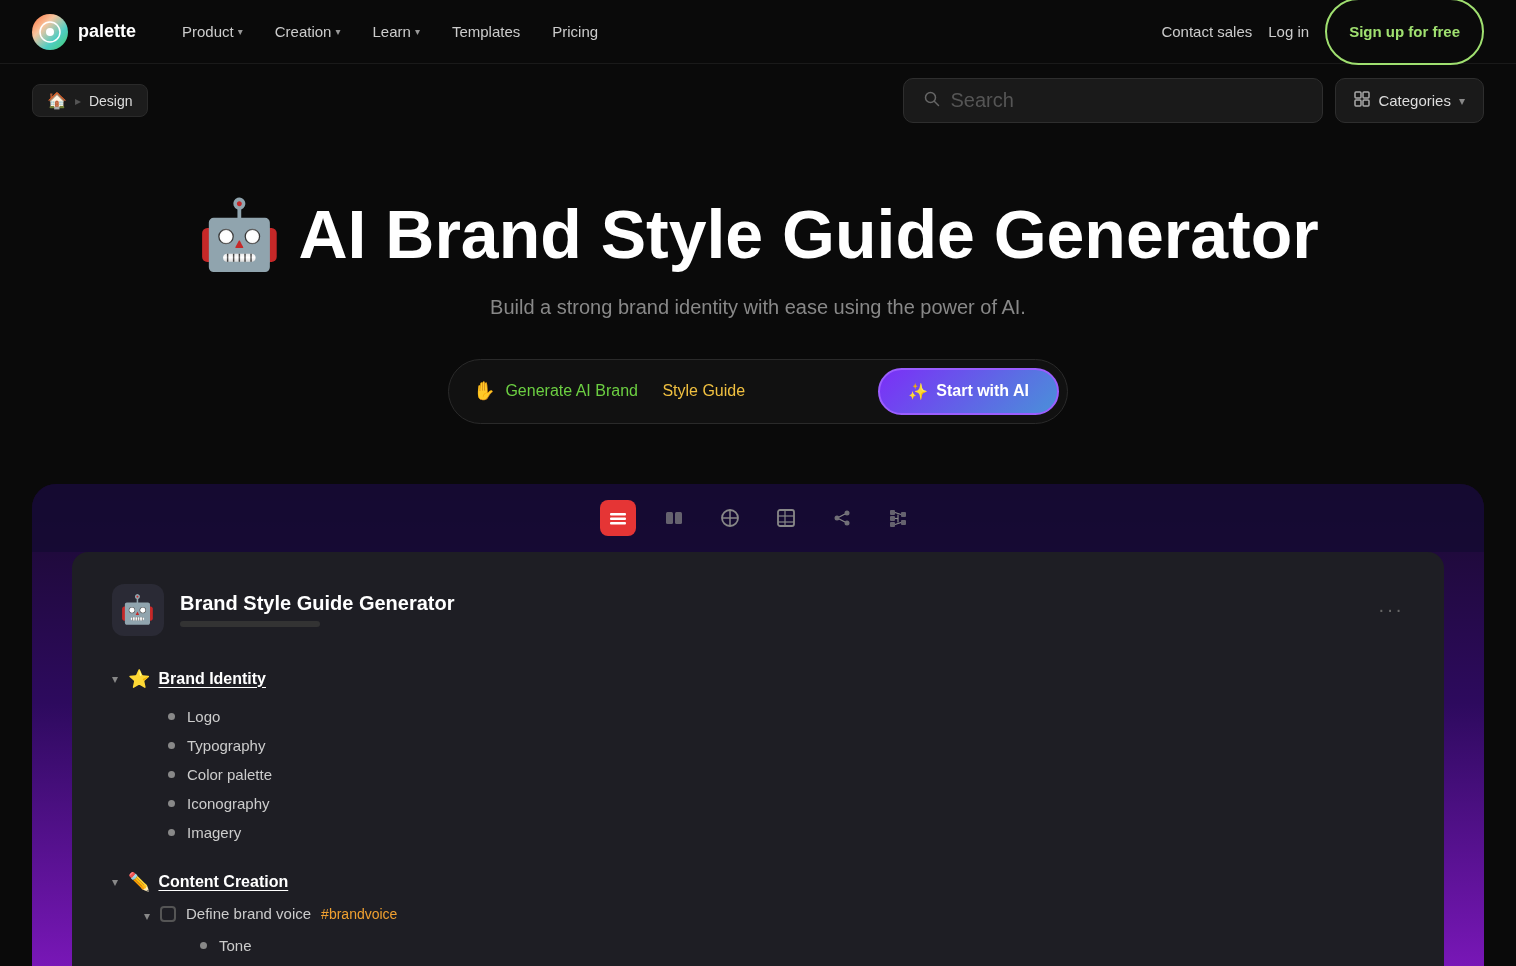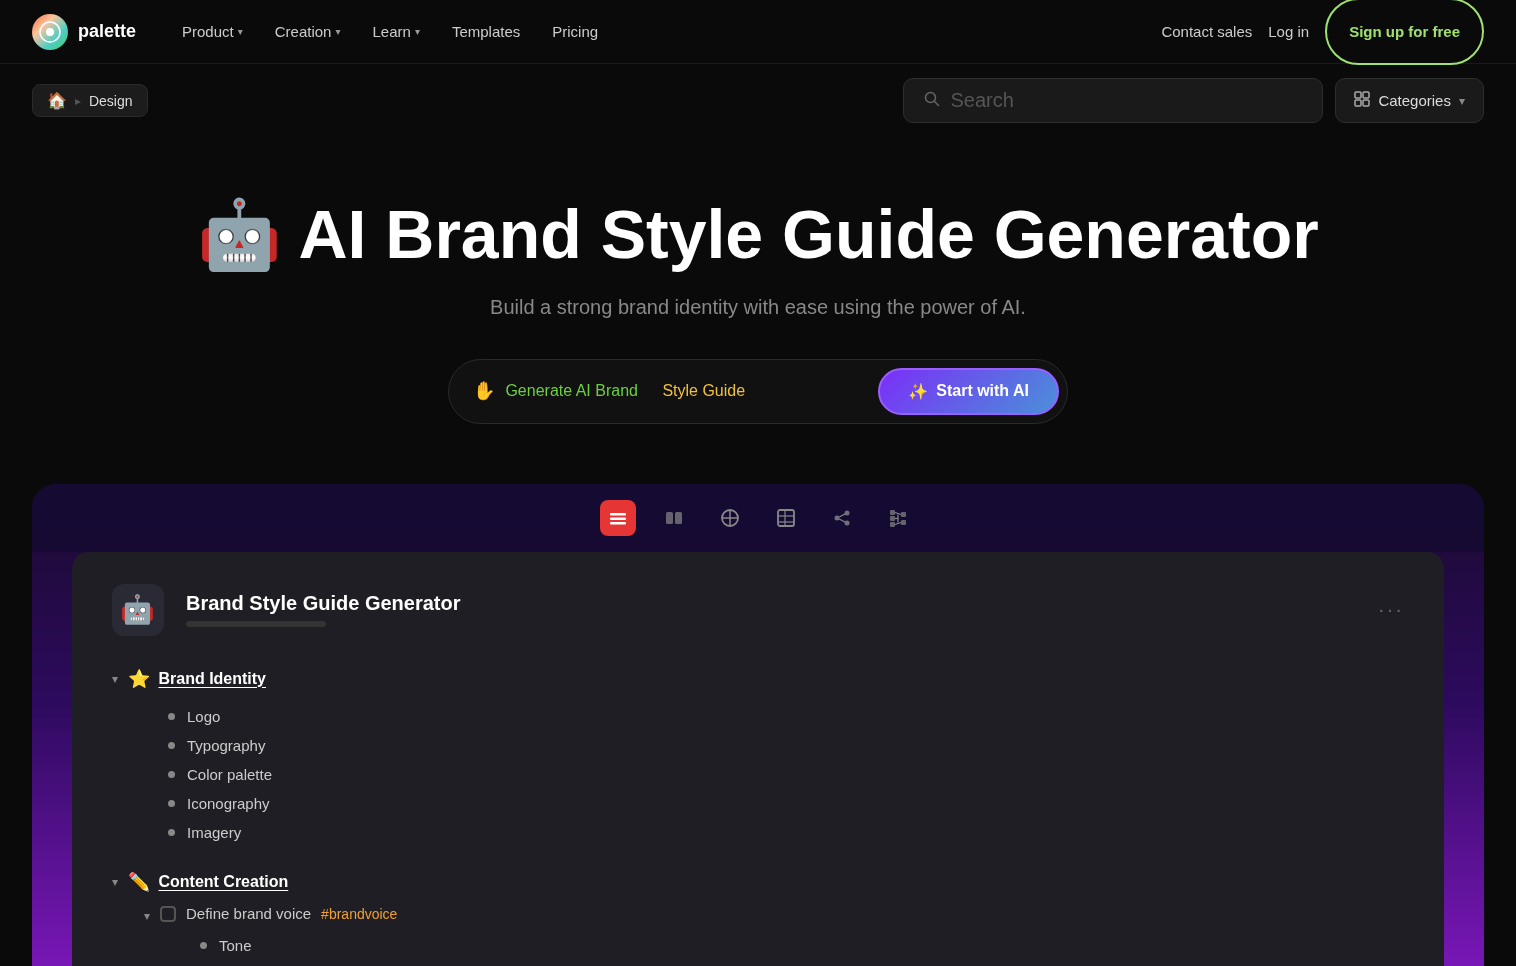--- a/index.html
+++ b/index.html
@@ -248,21 +248,21 @@
     .doc-icon-wrap {
       width: 52px;
       height: 52px;
       background: #2a2a35;
       border-radius: 12px;
       display: flex;
       align-items: center;
       justify-content: center;
       font-size: 28px;
     }
-    .doc-title-area { display: flex; flex-direction: column; gap: 6px; margin-left: 6px; }
+    .doc-title-area { display: flex; flex-direction: column; gap: 6px; }
     .doc-title { font-size: 20px; font-weight: 600; color: #fff; }
     .doc-subtitle-bar {
       width: 140px;
       height: 6px;
       background: #333;
       border-radius: 3px;
     }
     .doc-more-btn {
       color: #666;
       font-size: 20px;

